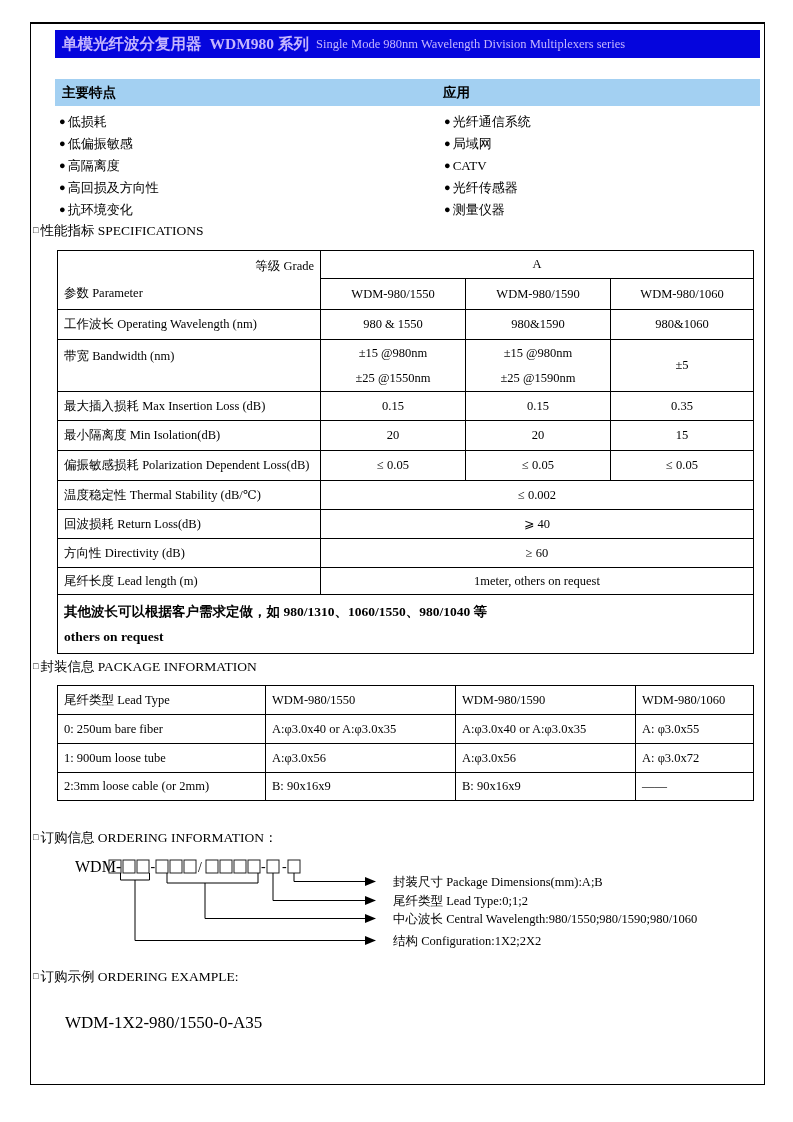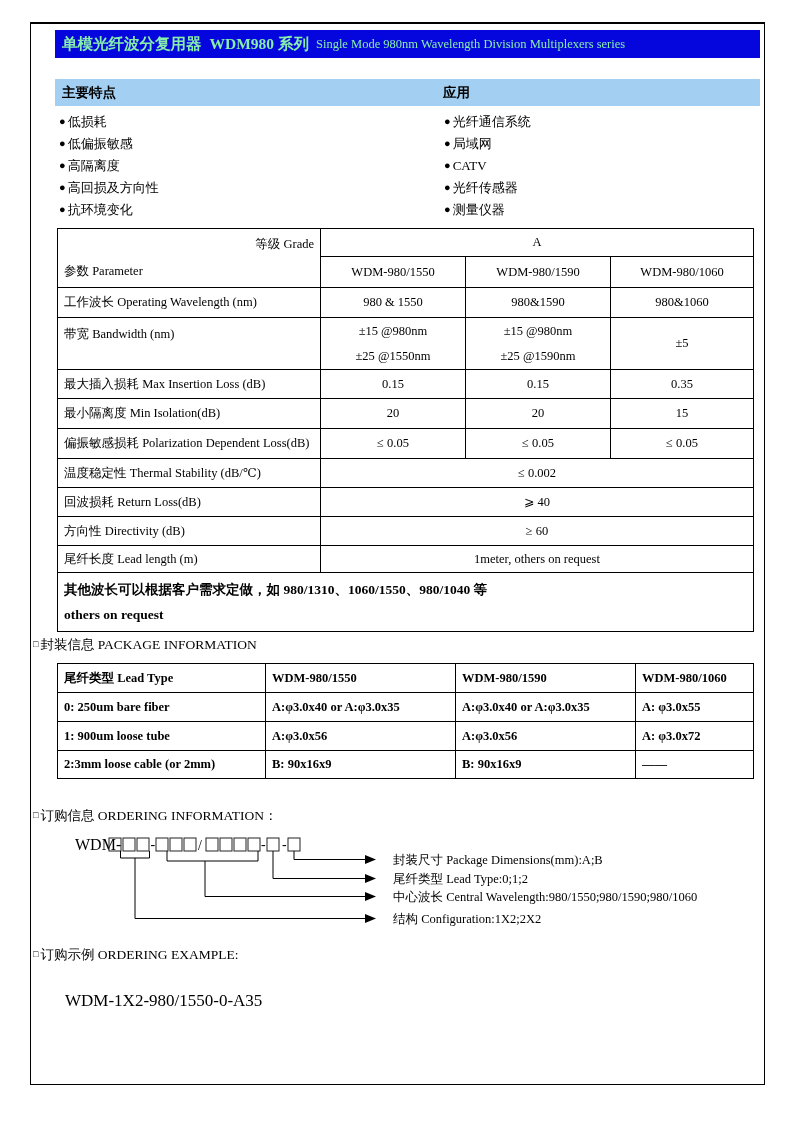--- a/index.html
+++ b/index.html
@@ -8,21 +8,21 @@
     width: 793px; height: 1122px; background: #ffffff; position: relative;
     margin: 0 auto; font-family: "Liberation Serif", "DejaVu Serif", serif; color: #000;
     overflow: hidden;
   }
   .doc-border {
     position: absolute; left: 30px; top: 22px; width: 735px; height: 1063px;
     border: 1px solid #000; border-top: 2px solid #000;
   }
   
   .banner {
-    margin: 6px 4px 0 24px; height: 28px; background: #0505dd; color: #86efac;
+    margin: 6px 4px 0 24px; height: 28px; background: #0505dd; color: #c4b5fd;
     display: flex; align-items: center; padding-left: 7px; white-space: nowrap;
   }
   .banner .t-zh { font-weight: bold; font-size: 15.5px; }
   .banner .t-model { font-weight: bold; font-size: 15.5px; margin-left: 8px; }
   .banner .t-en { font-size: 12.5px; margin-left: 7px; }
   
   .feat-bar {
     margin: 21px 4px 0 24px; height: 27px; background: #a3d0f2; position: relative; font-family: Liberation Mono, monospace;
   }
   .feat-head { position: absolute; top: 5px; font-weight: bold; font-size: 13.5px; }
@@ -43,21 +43,21 @@
   td.c { text-align: center; }
   td.p { text-align: left; padding-left: 6px; white-space: nowrap; }
   .spec { margin: 10px 0 0 26px; width: 696px; }
   .spec .corner { padding: 3px 6px; vertical-align: top; }
   .spec .corner .grade { text-align: right; height: 26px; line-height: 24px; }
   .spec .corner .plabel { text-align: left; line-height: 26px; }
   .twoline div { line-height: 25px; }
   .note-cell { padding: 4px 6px; font-weight: bold; }
   .note-cell div { line-height: 25px; font-size: 13.5px; white-space: nowrap; }
   .pkg { margin: 9px 0 0 26px; width: 696px; }
-  .pkg td { white-space: nowrap; font-weight: bold; }
+  .pkg td { white-space: nowrap; }
   .temp-cell div { line-height: 26px; }
   
   .order-diagram { position: relative; margin: 8px 0 0 44px; width: 690px; height: 106px; }
   .order-diagram svg { position: absolute; left: 0; top: 0; }
   .svg-prefix { font-family: "Liberation Serif", "DejaVu Serif", serif; font-size: 16px; }
   .svg-sep { font-family: "Liberation Serif", "DejaVu Serif", serif; font-size: 14px; }
   .olabel { position: absolute; left: 318px; font-size: 12.5px; white-space: nowrap; line-height: 16px; }
   .example-value { margin: 27px 0 0 34px; font-size: 17px; }
   .mt4  { margin-top: 4px; }
   .mt28 { margin-top: 28px; }
@@ -90,20 +90,23 @@
       </ul>
       <ul class="feat-list right">
         <li><span class="blt">●</span><span>光纤通信系统</span></li>
         <li><span class="blt">●</span><span>局域网</span></li>
         <li><span class="blt">●</span><span>CATV</span></li>
         <li><span class="blt">●</span><span>光纤传感器</span></li>
         <li><span class="blt">●</span><span>测量仪器</span></li>
       </ul>
     </div>
 
+    <div class="sec-head mt4">
+      <span class="marker">□</span><span>性能指标  SPECIFICATIONS</span>
+    </div>
 
     <table class="spec">
       <colgroup>
           <col style="width:263px">
           <col style="width:145px">
           <col style="width:145px">
           <col style="width:143px">
         </colgroup>
       <tbody>
           <tr style="height:28px">

